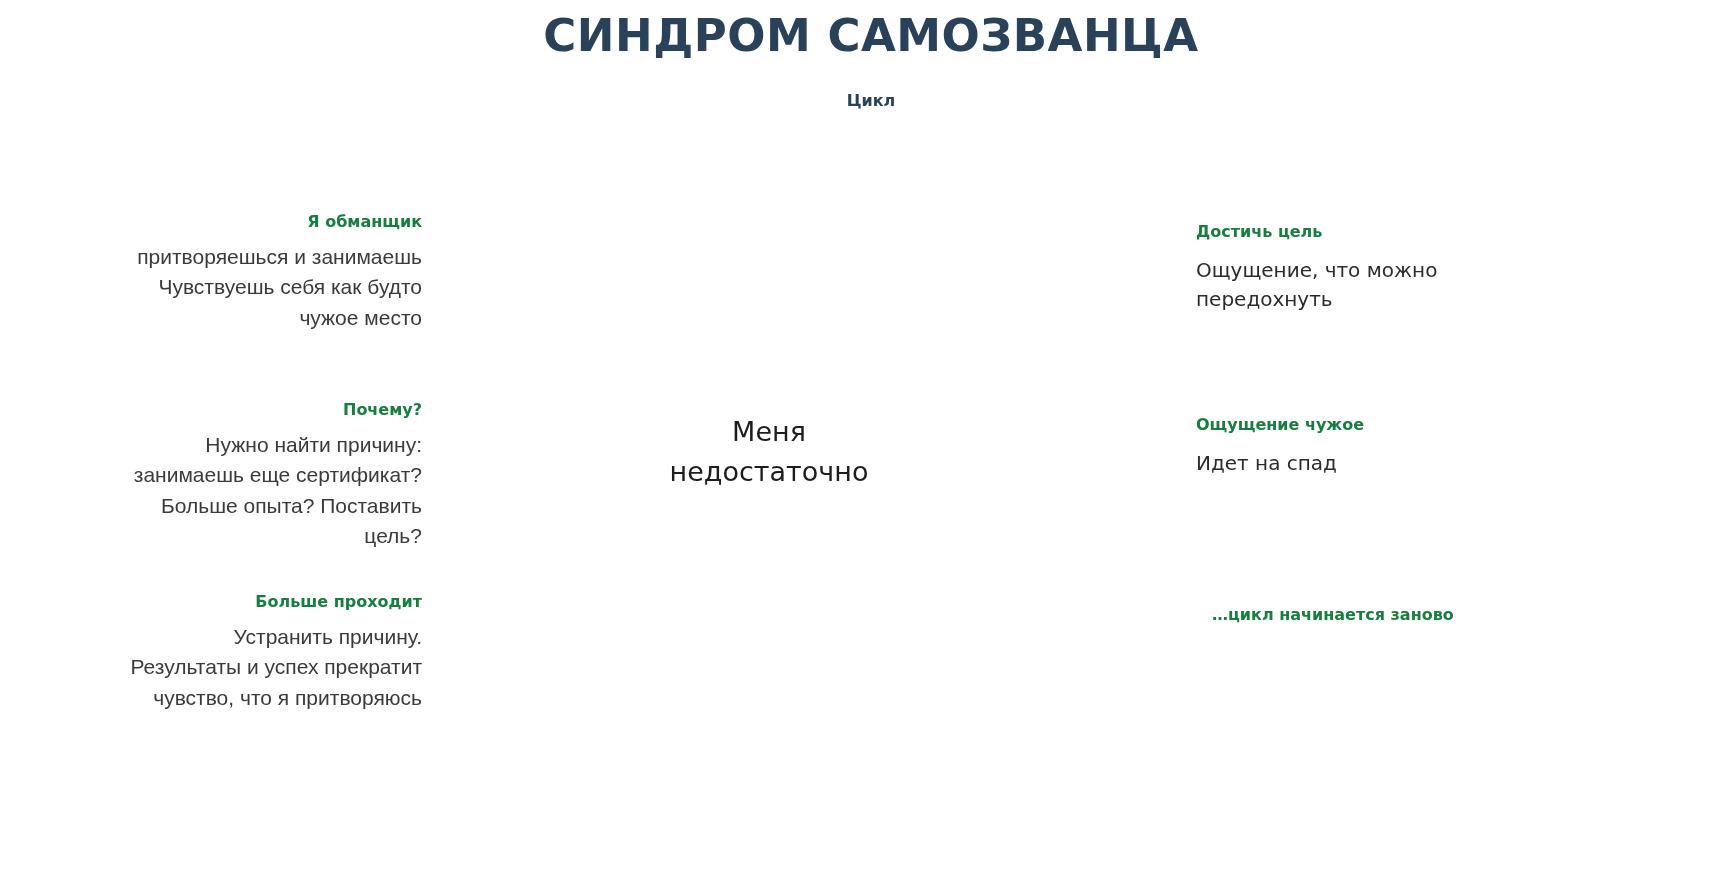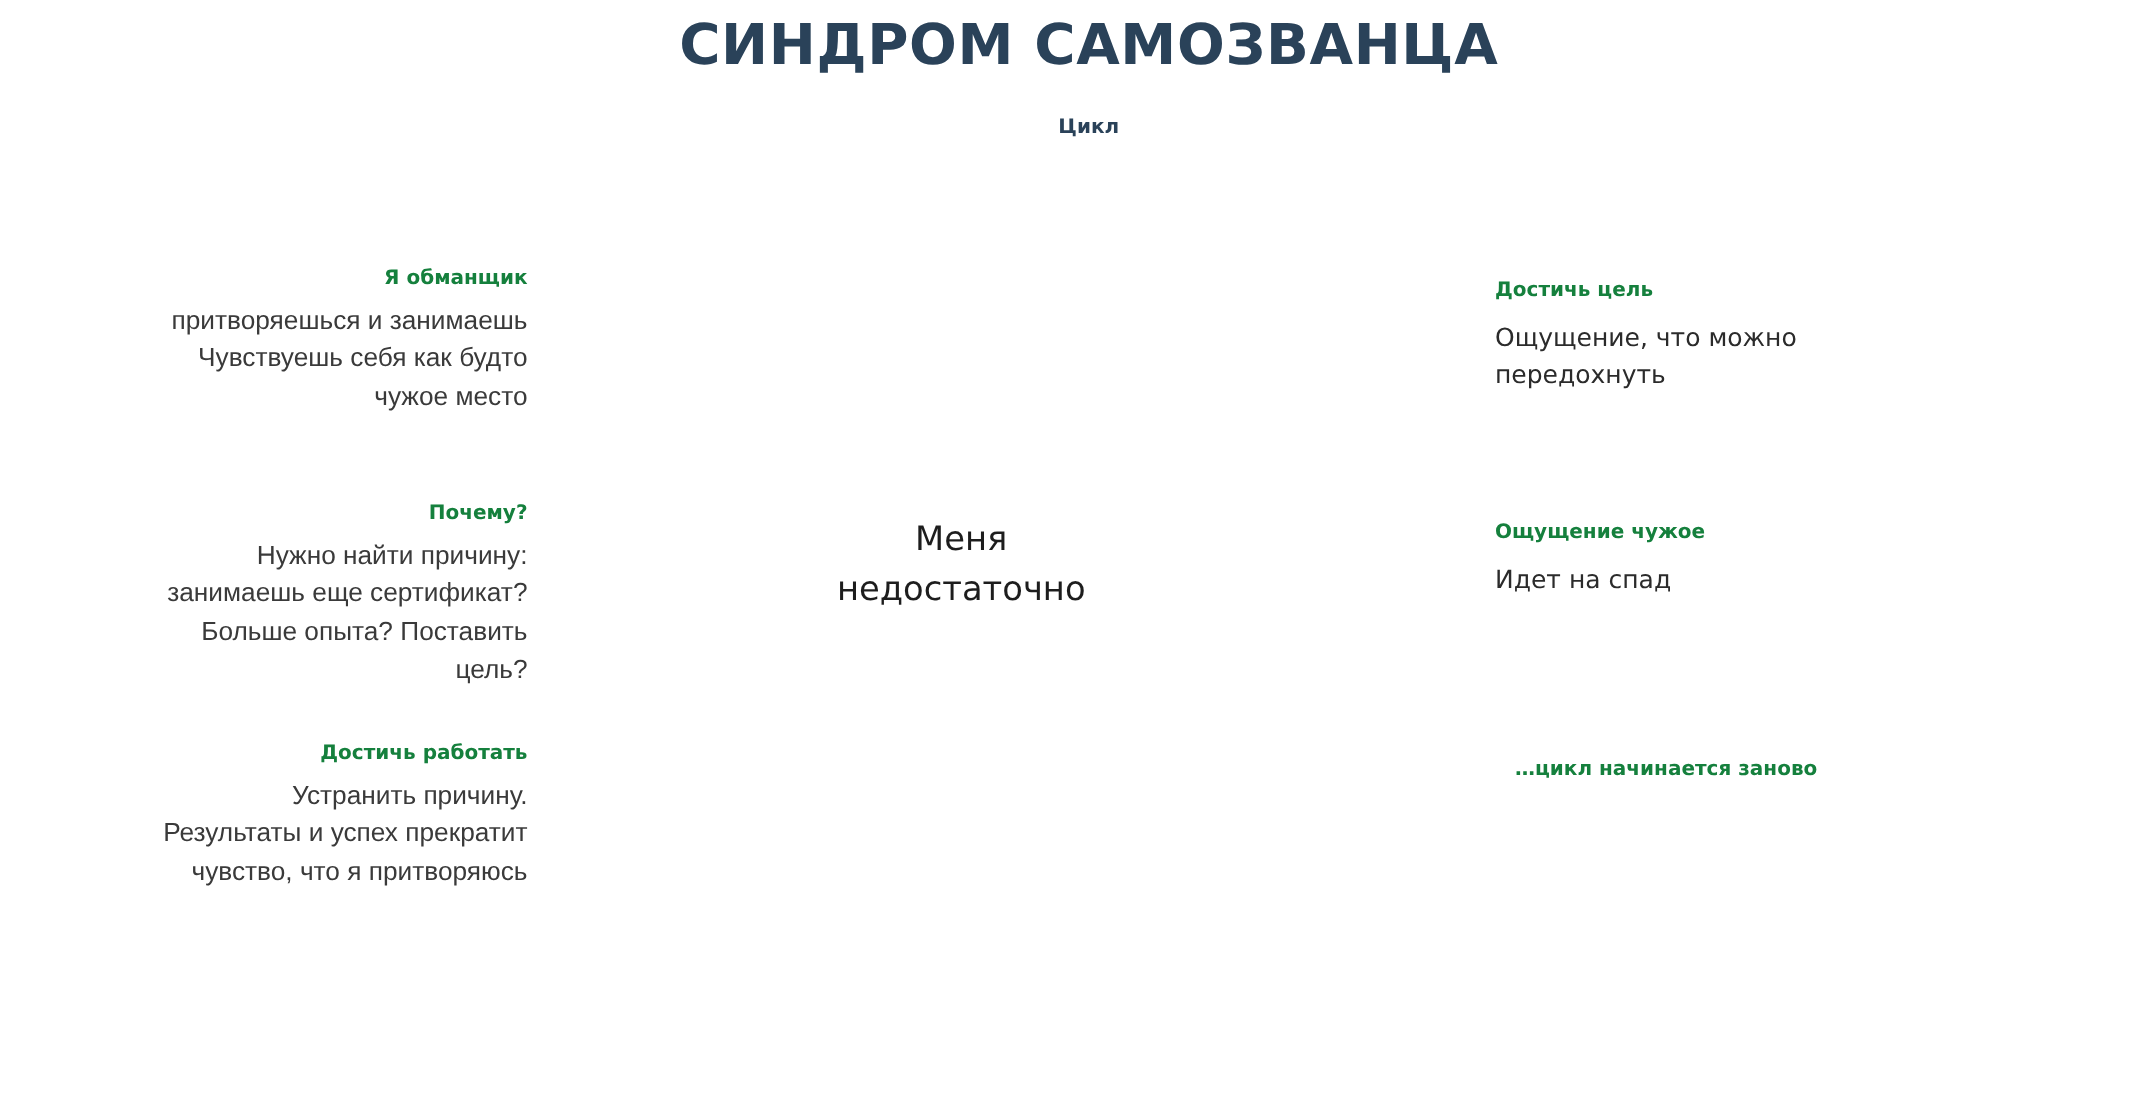--- a/index.html
+++ b/index.html
@@ -145,21 +145,21 @@
     <div class="block-title">Почему?</div>
     <div class="block-body">
       <div>Нужно найти причину:</div>
       <div>занимаешь еще сертификат?</div>
       <div>Больше опыта? Поставить</div>
       <div>цель?</div>
     </div>
   </div>
 
   <div id="lb3" class="text-block">
-    <div class="block-title">Достичь работать</div>
+    <div class="block-title">Больше проходит</div>
     <div class="block-body">
       <div>Устранить причину.</div>
       <div>Результаты и успех прекратит</div>
       <div>чувство, что я притворяюсь</div>
     </div>
   </div>
 
 </div>
 
 <div id="right-col" class="side-col">

